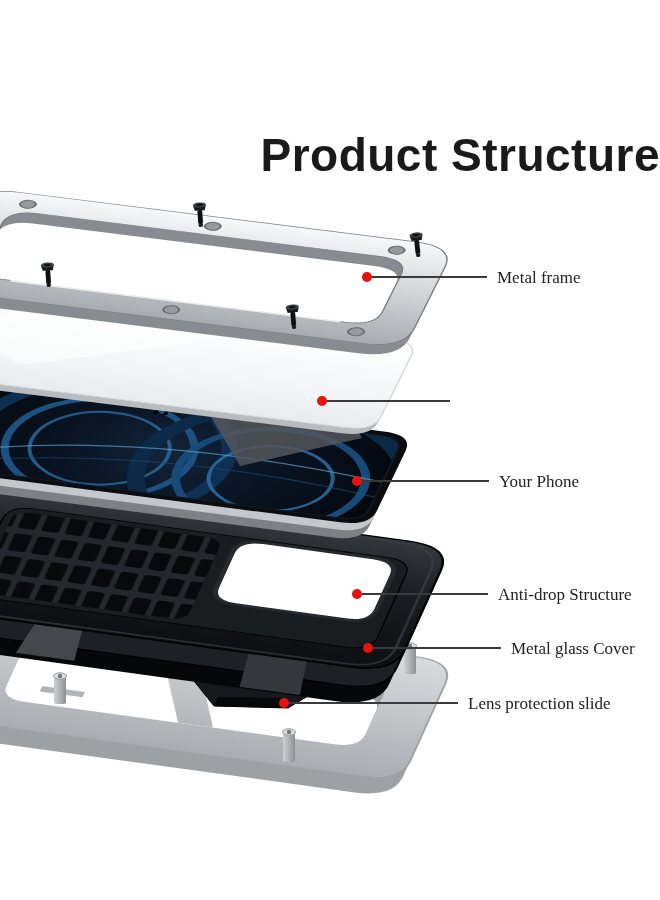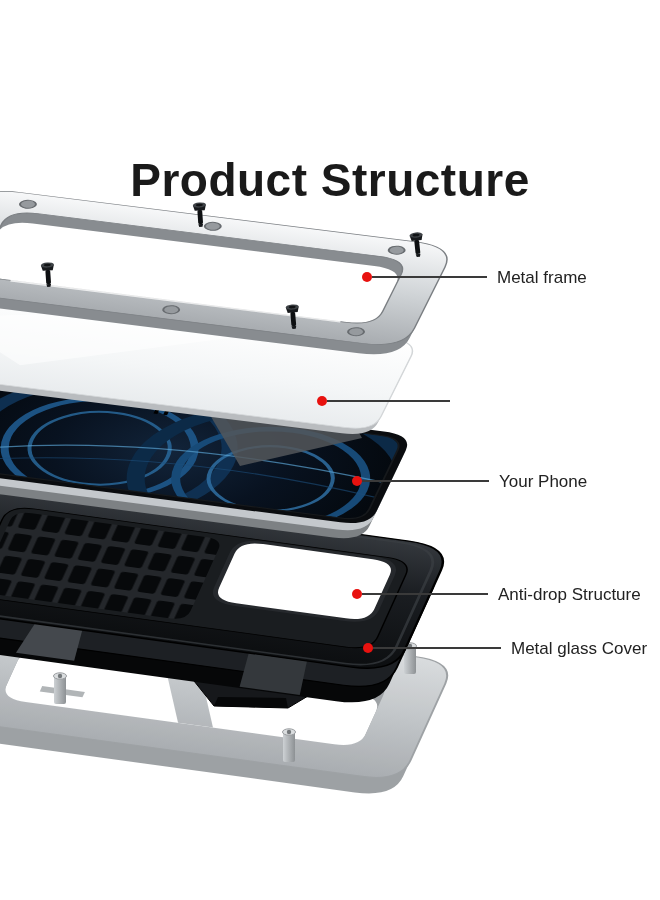--- a/index.html
+++ b/index.html
@@ -1,24 +1,24 @@
 <!DOCTYPE html>
 <html><head>
 <meta charset="utf-8">
 <style>
   html,body{margin:0;padding:0;background:#ffffff;}
   #page{position:relative;width:660px;height:900px;background:#ffffff;overflow:hidden;
         font-family:"Liberation Sans",sans-serif;}
   #art{position:absolute;left:0;top:0;width:660px;height:900px;display:block;}
-  .title{position:absolute;left:0;right:0;top:128px;text-align:center;
-         font-size:46px;font-weight:700;color:#1a1a1a;letter-spacing:0.5px;margin-top:25px;}
+  .title{position:absolute;left:0;right:0;top:128px;text-align:right;
+         font-size:46px;font-weight:700;color:#1a1a1a;letter-spacing:0.5px;}
   .callout{position:absolute;display:flex;align-items:center;height:12px;}
   .callout .dot{width:10px;height:10px;border-radius:50%;background:#e8120f;flex:0 0 auto;}
   .callout .line{height:2px;background:#3a3a3a;margin-right:10px;flex:0 0 auto;width:var(--lw);}
-  .callout .lbl{font-size:17px;color:#222222;white-space:nowrap;line-height:1;}
+  .callout .lbl{font-size:17px;color:#222222;white-space:nowrap;line-height:1;font-family:Liberation Serif, serif;}
 </style>
 </head>
 <body>
 
 <div id="page">
 
   <svg id="art" viewBox="0 0 660 900" xmlns="http://www.w3.org/2000/svg">
     <defs>
       <linearGradient id="silverGrad" x1="0" y1="-105" x2="0" y2="105" gradientUnits="userSpaceOnUse">
         <stop offset="0" stop-color="#f7f8f9"></stop>
@@ -172,14 +172,19 @@
   <div class="callout" style="left:352px;top:588px;--lw:126px">
     <span class="dot"></span>
     <span class="line"></span>
     <span class="lbl">Anti-drop Structure</span>
   </div>
   <div class="callout" style="left:363px;top:642px;--lw:128px">
     <span class="dot"></span>
     <span class="line"></span>
     <span class="lbl">Metal glass Cover</span>
   </div>
+  <div class="callout" style="left:279px;top:697px;--lw:169px">
+    <span class="dot"></span>
+    <span class="line"></span>
+    <span class="lbl">Lens protection slide</span>
+  </div>
 
 </div>
 
 </body></html>

